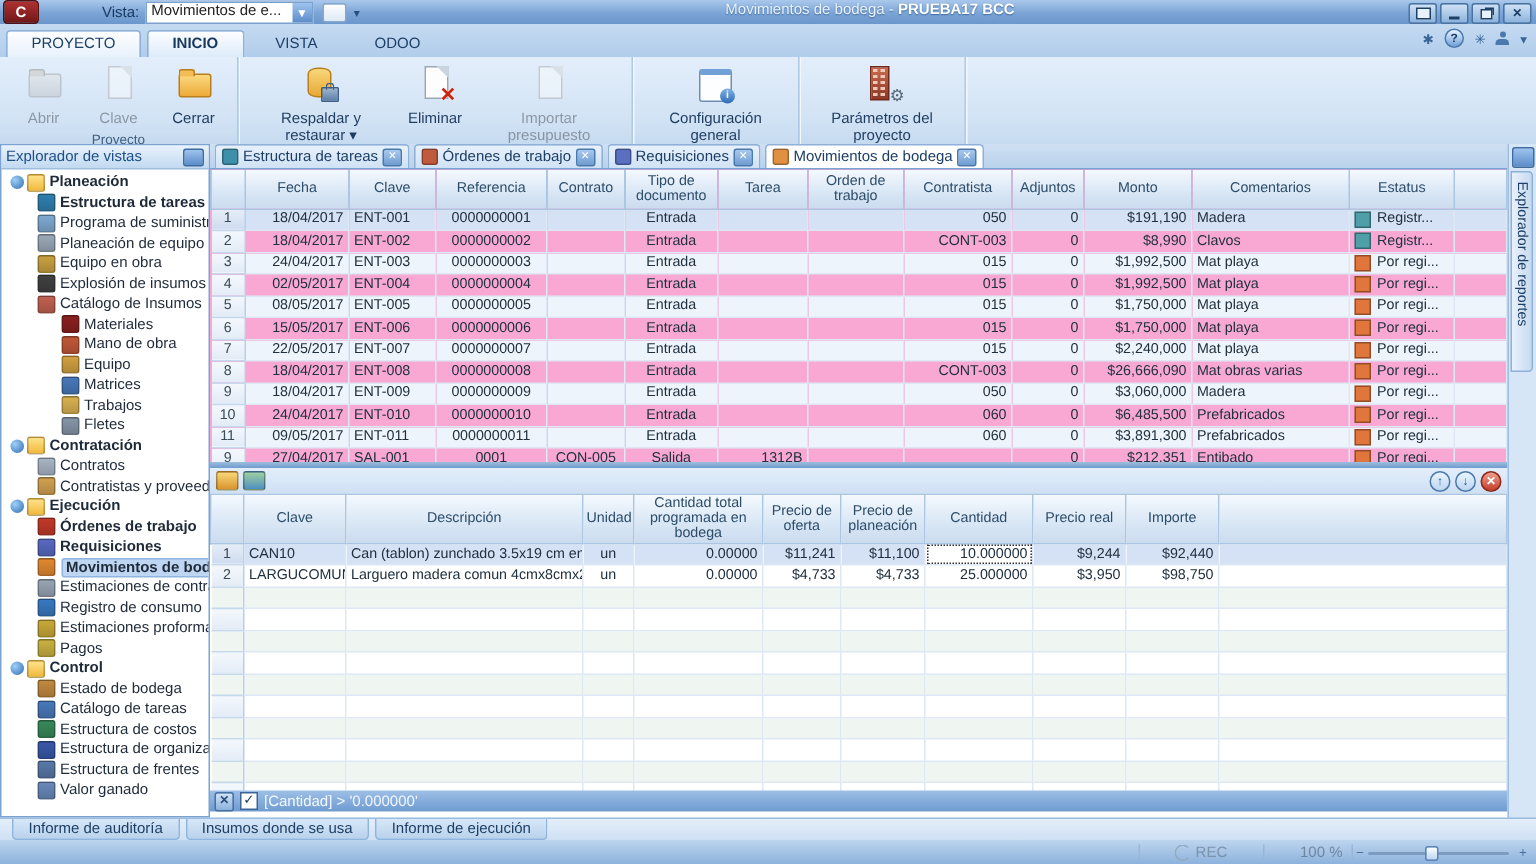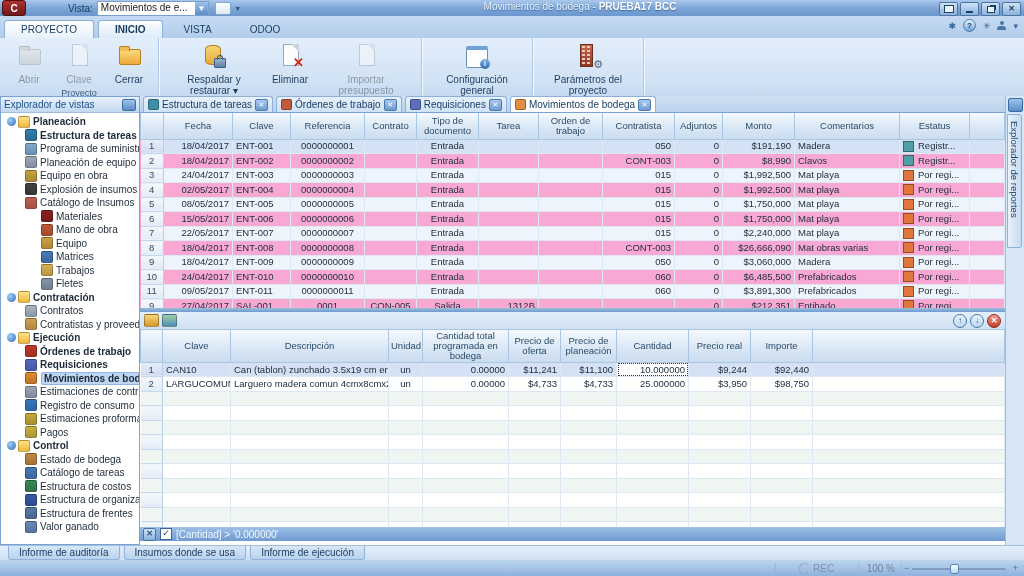--- a/index.html
+++ b/index.html
@@ -154,21 +154,21 @@
 
   
   .bottom-tabs{position:absolute;left:0;top:545px;width:1024px;height:15px;background:linear-gradient(#e3eefa,#cfe0f3);
     display:flex;align-items:center;padding-left:8px;gap:4px;box-sizing:border-box;border-top:1px solid #9dbede;}
   .btab{padding:1px 10px;background:linear-gradient(#d7e7f8,#b9d2ec);border:1px solid #8fb4de;border-top:none;
     border-radius:0 0 3px 3px;color:#1d3f66;}
   .statusbar{position:absolute;left:0;top:560px;width:1024px;height:16px;
     background:linear-gradient(#bdd5ee,#8db2dc);display:flex;align-items:center;justify-content:flex-end;gap:6px;padding-right:6px;box-sizing:border-box;}
   .rec{display:flex;align-items:center;gap:3px;color:#7b93ab;width:70px;border-left:1px solid #9ab6d6;padding-left:6px;justify-content:center;}
   .rec-ico{width:9px;height:9px;border:1.5px solid #93a9bf;border-radius:50%;border-right-color:transparent;}
-  .zoomlbl{color:#6e86a0;border-left:1px solid #9ab6d6;padding-left:8px;}
+  .zoomlbl{color:#6e86a0;border-left:1px solid #9ab6d6;padding-left:24px;}
   .slider{width:110px;height:10px;position:relative;border-left:1px solid #9ab6d6;padding-left:6px;}
   .slider .track{position:absolute;left:10px;right:12px;top:4.5px;height:2px;background:#7d9cc0;border-radius:1px;}
   .slider .handle{position:absolute;left:48px;top:1px;width:7px;height:8px;border-radius:2px;
     background:linear-gradient(#fdfeff,#bcd6f0);border:1px solid #5c84b4;}
   .slider .mn{position:absolute;left:2px;top:0;color:#4a6e9a;font-size:9px;}
   .slider .pl{position:absolute;right:0;top:0;color:#4a6e9a;font-size:9px;}
 </style>
 </head>
 <body>
 

